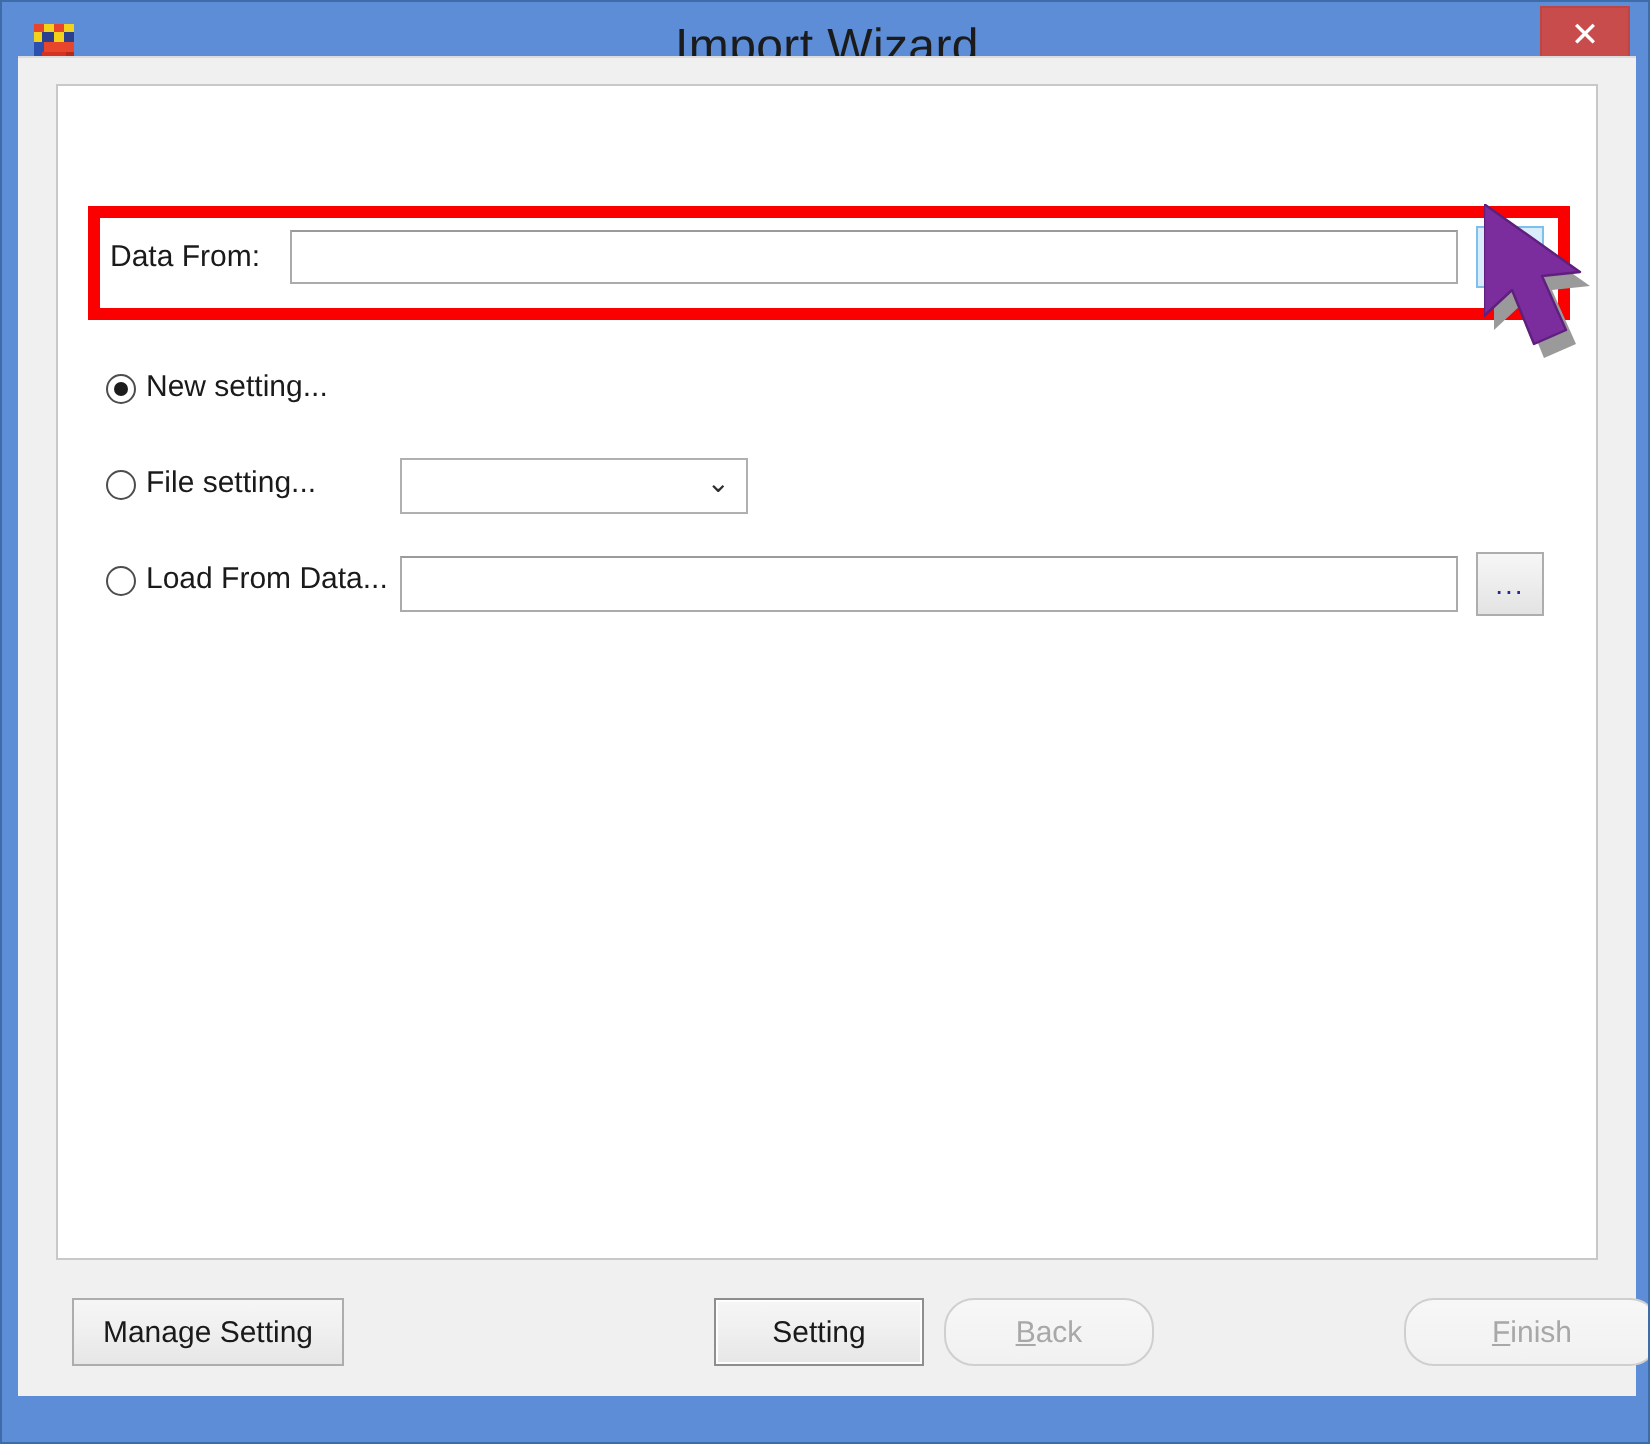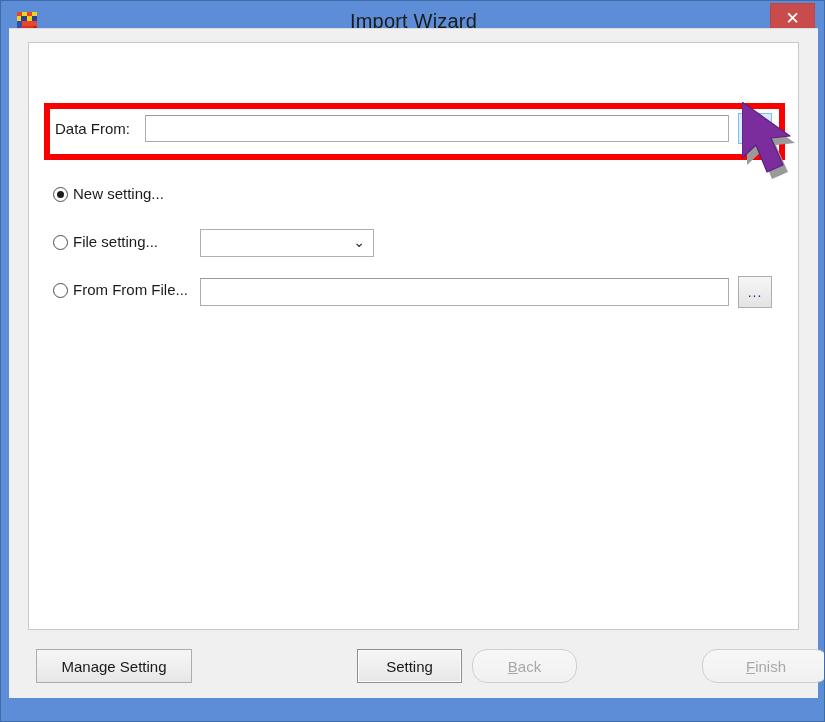--- a/index.html
+++ b/index.html
@@ -37,21 +37,21 @@
   #app-icon {
     position: absolute;
     left: 13px; top: 8px;
     width: 26px; height: 26px;
   }
   #title-text {
     position: absolute;
     left: 0; top: 9px;
     width: 825px;
     text-align: center;
-    font-size: 20px;
+    font-size: 24px;
     color: #1b1b1b;
     letter-spacing: 0.2px;
     white-space: nowrap;
   }
   #close-button {
     position: absolute;
     left: 769px; top: 2px;
     width: 45px; height: 32px;
     background: #c84c4c;
     border: 1px solid #bf4444;
@@ -252,21 +252,21 @@
     color: #a8a8a8;
     border-color: #cfcfcf;
     background: linear-gradient(to bottom, #f7f7f7 0%, #f1f1f1 100%);
     cursor: default;
     border-radius: 15px;
   }
   .dlg-button.default {
     border: 1px solid #8e8e8e;
     box-shadow: inset 0 0 0 1px #fdfdfd;
   }
-  #btn-manage { left: 27px;  top: 620px; width: 156px; height: 34px; }
+  #btn-manage { left: 27px;  top: 620px; width: 136px; height: 34px; }
   #btn-cancel { left: 348px; top: 620px; width: 105px; height: 34px; }
   #btn-back   { left: 463px; top: 620px; width: 105px; height: 34px; }
   #btn-next   { left: 578px; top: 620px; width: 105px; height: 34px; }
   #btn-finish { left: 693px; top: 620px; width: 128px; height: 34px; }
   .accel { text-decoration: underline; }
 
   
   #cursor-arrow {
     position: absolute;
     left: 741px; top: 101px;
@@ -327,21 +327,21 @@
       <div class="radio-label">File setting...</div>
     </div>
 
     <div id="setting-combo">
       <div class="combo-value"></div>
       <div class="chevron">⌄</div>
     </div>
 
     <div class="radio-row" id="radio-load-file">
       <div class="radio-circle"></div>
-      <div class="radio-label">From From File...</div>
+      <div class="radio-label">Load From Data...</div>
     </div>
 
     <input id="load-file-input" type="text" value="" style="">
     <div id="load-file-browse">
       <div class="dots-glyph">...</div>
     </div>
 
     <button class="dlg-button" id="btn-manage">Manage Setting</button>
 
     <button class="dlg-button default" id="btn-cancel">Setting</button>

